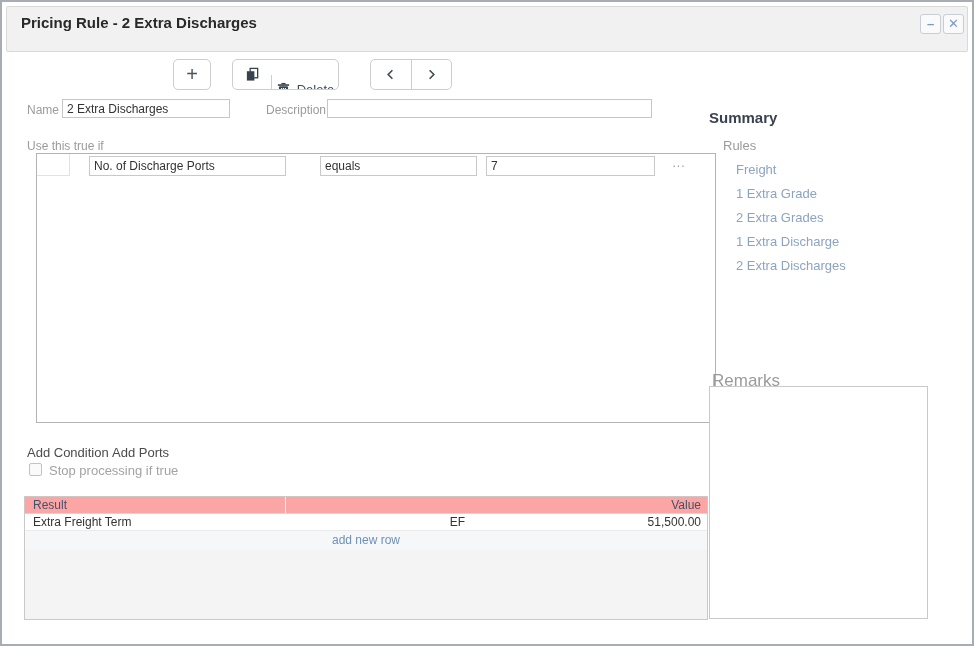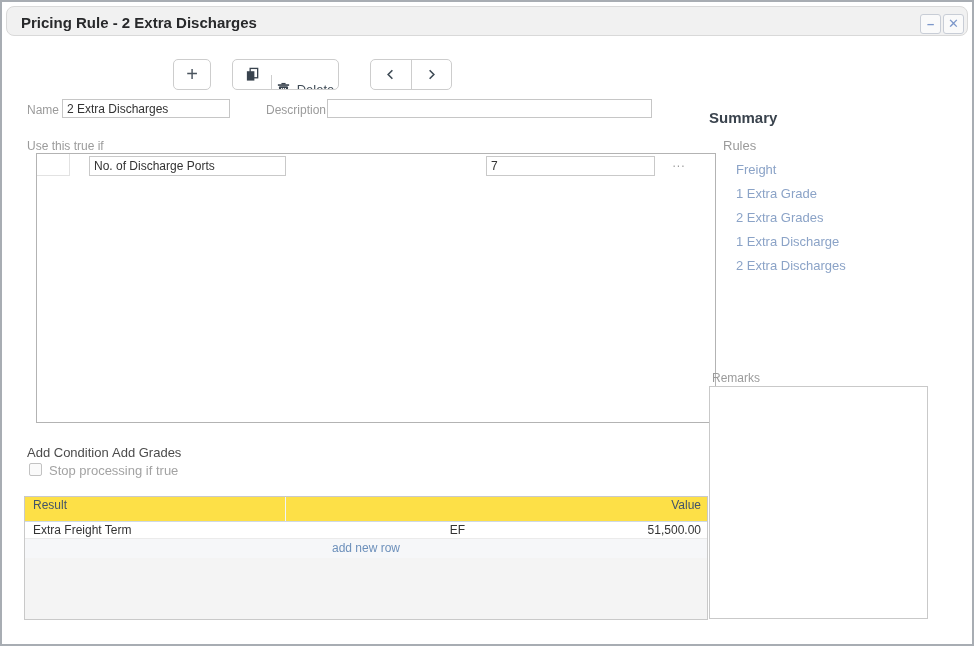--- a/index.html
+++ b/index.html
@@ -1,20 +1,20 @@
 <!DOCTYPE html>
 <html><head>
 <meta charset="utf-8">
 <style>
   * { margin:0; padding:0; box-sizing:border-box; }
   html,body { width:974px; height:646px; background:#fff; font-family:"Liberation Sans","DejaVu Sans",sans-serif; }
   .window { position:absolute; left:0; top:0; width:974px; height:646px; border:2px solid #a8adb3; background:#fff; }
 
   
-  .titlebar { position:absolute; left:4px; top:4px; right:4px; height:30px; background:#f1f1f1; border:1px solid #d9d9d9; border-radius:8px; }
+  .titlebar { position:absolute; left:4px; top:4px; right:4px; height:46px; background:#f1f1f1; border:1px solid #d9d9d9; border-radius:2px; }
   .title { font-size:15px; font-weight:bold; color:#28292b; line-height:32px; padding-left:14px; }
   .win-btn { position:absolute; top:7px; width:21px; height:20px; background:#fafafa; border:1px solid #c8cdd6; border-radius:3px; color:#7c97ca; font-weight:bold; text-align:center; line-height:17px; font-size:13px; cursor:pointer; }
   .win-btn.min { right:26px; }
   .win-btn.close { right:3px; }
 
   
   .btn, .btn-group { position:absolute; top:57px; height:31px; background:#fff; border:1px solid #cdcdcd; border-radius:5px; color:#3e4a55; font-size:13px; }
   .btn { display:flex; align-items:center; justify-content:center; cursor:pointer; }
   .btn-update { left:29px; width:122px; }
   .btn-plus  { left:171px; width:38px; font-size:20px; font-weight:300; color:#4a545e; }
@@ -41,34 +41,34 @@
   .cin.f3 { left:449px; width:169px; }
   .more-btn { position:absolute; left:626px; top:2px; width:32px; height:18px; color:#9b9b9b; font-size:12px; text-align:center; letter-spacing:1px; cursor:pointer; }
 
   .link-dark { position:absolute; font-size:13px; color:#4b4b4b; cursor:pointer; }
   .chk { position:absolute; left:27px; top:461px; width:13px; height:13px; border:1px solid #c2c2c2; background:#fafafa; border-radius:2px; cursor:pointer; }
   .chk-lbl { position:absolute; left:47px; top:461px; font-size:13px; color:#a3a3a3; }
 
   
   .results { position:absolute; left:22px; top:494px; width:684px; height:124px; border:1px solid #c9c9c9; background:#f4f4f4; }
   .trow { display:flex; width:100%; font-size:12px; }
-  .thead { height:25px; background:#fde047; color:#42536a; border-bottom:1px solid #cfd9e6;gap:42px; }
+  .thead { height:17px; background:#fca5a5; color:#42536a; border-bottom:1px solid #cfd9e6;gap:42px; }
   .tbody { height:17px; background:#fff; color:#333; border-bottom:1px solid #ebebeb; }
   .cell { line-height:17px; overflow:hidden; white-space:nowrap; }
   .c1 { width:218px; padding-left:8px; text-align:left; }
   .c2 { width:228px; padding-right:6px; text-align:right; }
   .c3 { flex:1; padding-right:6px; text-align:right; }
   .thead .c2, .thead .c3 { border-left:1px solid #f0f4fa; }
   .addrow { height:19px; background:#f6f7f9; text-align:center; font-size:12px; color:#6d90bb; line-height:19px; cursor:pointer; }
 
   
   .summary-title { position:absolute; left:707px; top:107px; font-size:15px; font-weight:bold; color:#3a434d; }
   .rules-lbl { position:absolute; left:721px; top:136px; font-size:13px; color:#9b9b9b; }
   .rule-link { position:absolute; left:734px; font-size:13px; color:#8ba3c7; cursor:pointer; }
-  .remarks-lbl { position:absolute; left:710px; top:369px; font-size:12px; color:#9b9b9b; }
+  .remarks-lbl { position:absolute; left:710px; top:369px; font-size:17px; color:#9b9b9b; }
   textarea.remarks { position:absolute; left:707px; top:384px; width:219px; height:233px; border:1px solid #c9c9c9; background:#fff; resize:none; font-family:inherit; font-size:12px; color:#333; padding:4px; }
 </style>
 </head>
 <body>
 
 <div class="window">
 
   <div class="titlebar">
     <div class="title">Pricing Rule - 2 Extra Discharges</div>
     <div class="win-btn min">
@@ -116,26 +116,27 @@
 
   <div class="lbl" style="left:25px; top:101px;">Name</div>
   <input class="txt inp-name" type="text" value="2 Extra Discharges" style="">
   <div class="lbl" style="left:264px; top:101px;">Description</div>
   <input class="txt inp-desc" type="text" value="" style="">
 
   <div class="lbl" style="left:25px; top:137px;">Use this true if</div>
   <div class="cond-panel">
     <div class="handle-cell"></div>
     <input class="cin f1" type="text" value="No. of Discharge Ports" style="">
+    <input class="cin f2" type="text" value="equals" style="">
     <input class="cin f3" type="text" value="7" style="">
     <div class="more-btn">...</div>
   </div>
 
   <div class="link-dark" style="left:25px; top:443px;">Add Condition</div>
-  <div class="link-dark" style="left:110px; top:443px;">Add Grades</div>
+  <div class="link-dark" style="left:110px; top:443px;">Add Ports</div>
 
   <div class="chk"></div>
   <div class="chk-lbl">Stop processing if true</div>
 
   <div class="results">
     <div class="trow thead">
       <div class="cell c1">Result</div>
       <div class="cell c3">Value</div>
     </div>
     <div class="trow tbody">

